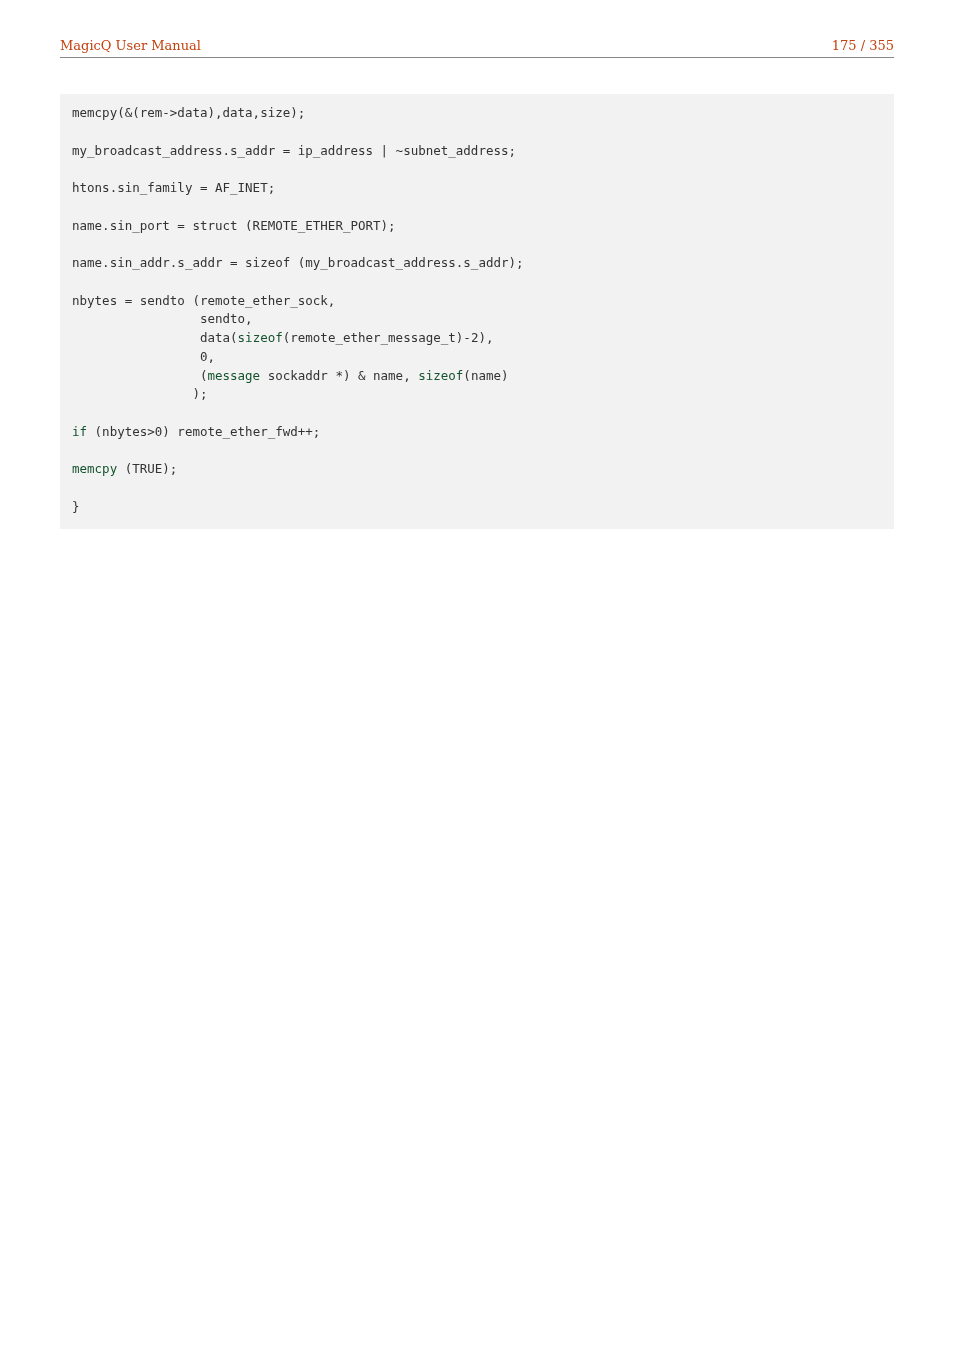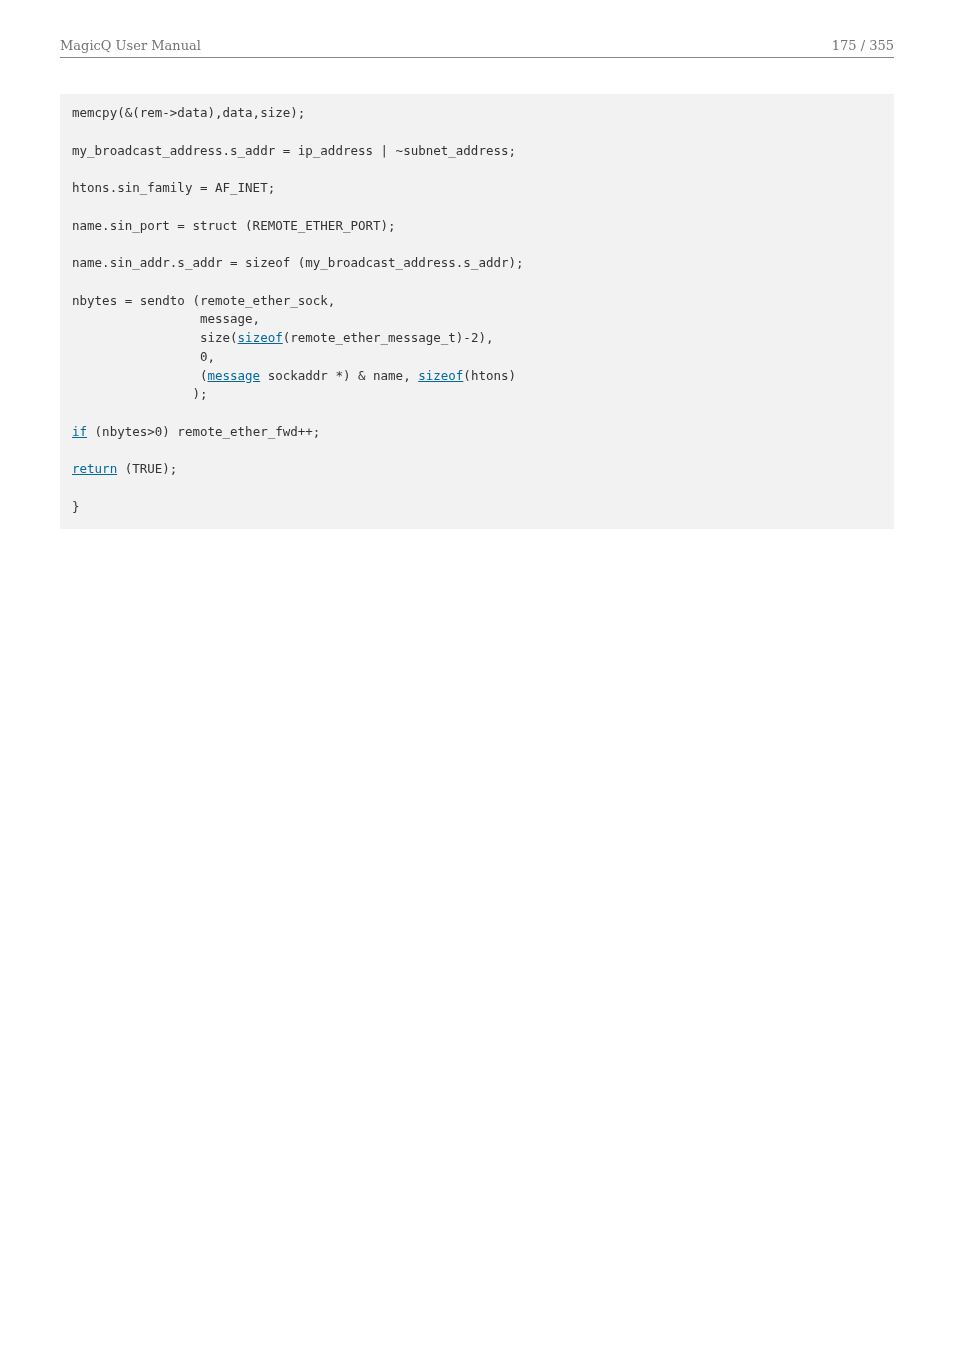--- a/index.html
+++ b/index.html
@@ -12,35 +12,35 @@
   }
   .page {
     width: 954px;
     box-sizing: border-box;
     padding: 38px 60px 0 60px;
   }
   .hdr {
     display: flex;
     justify-content: space-between;
     font-size: 13px;
-    color: #737373;
+    color: #c2410c;
     border-bottom: 1px solid #888;
     padding-bottom: 4px;
   }
   .code-block {
     margin-top: 36px;
     background: #f2f2f2;
     padding: 10px 12px 12px 12px;
     font-family: "DejaVu Sans Mono", Menlo, Consolas, monospace;
     font-size: 12.5px;
     line-height: 1.5;
     white-space: pre;
     color: #333;
   }
-  .kw { color: #0369a1; text-decoration: underline; }
+  .kw { color: #14532d; }
 </style>
 </head>
 <body>
 
 <div class="page">
 
   <div class="hdr">
     <span>MagicQ User Manual</span>
     <span>175 / 355</span>
   </div>
@@ -49,25 +49,25 @@
 
 <span>my_broadcast_address.s_addr = ip_address | ~subnet_address;</span>
 
 <span>htons.sin_family = AF_INET;</span>
 
 <span>name.sin_port = struct (REMOTE_ETHER_PORT);</span>
 
 <span>name.sin_addr.s_addr = sizeof (my_broadcast_address.s_addr);</span>
 
 <span>nbytes = sendto (remote_ether_sock,</span>
-<span>                 message,</span>
-<span>                 size(</span><span class="kw">sizeof</span><span>(remote_ether_message_t)-2),</span>
+<span>                 sendto,</span>
+<span>                 data(</span><span class="kw">sizeof</span><span>(remote_ether_message_t)-2),</span>
 <span>                 0,</span>
-<span>                 (</span><span class="kw">message</span><span> sockaddr *) &amp; name, </span><span class="kw">sizeof</span><span>(htons)</span>
+<span>                 (</span><span class="kw">message</span><span> sockaddr *) &amp; name, </span><span class="kw">sizeof</span><span>(name)</span>
 <span>                );</span>
 
 <span class="kw">if</span><span> (nbytes&gt;0) remote_ether_fwd++;</span>
 
-<span class="kw">return</span><span> (TRUE);</span>
+<span class="kw">memcpy</span><span> (TRUE);</span>
 
 <span>}</span></div>
 
 </div>
 
 </body></html>

